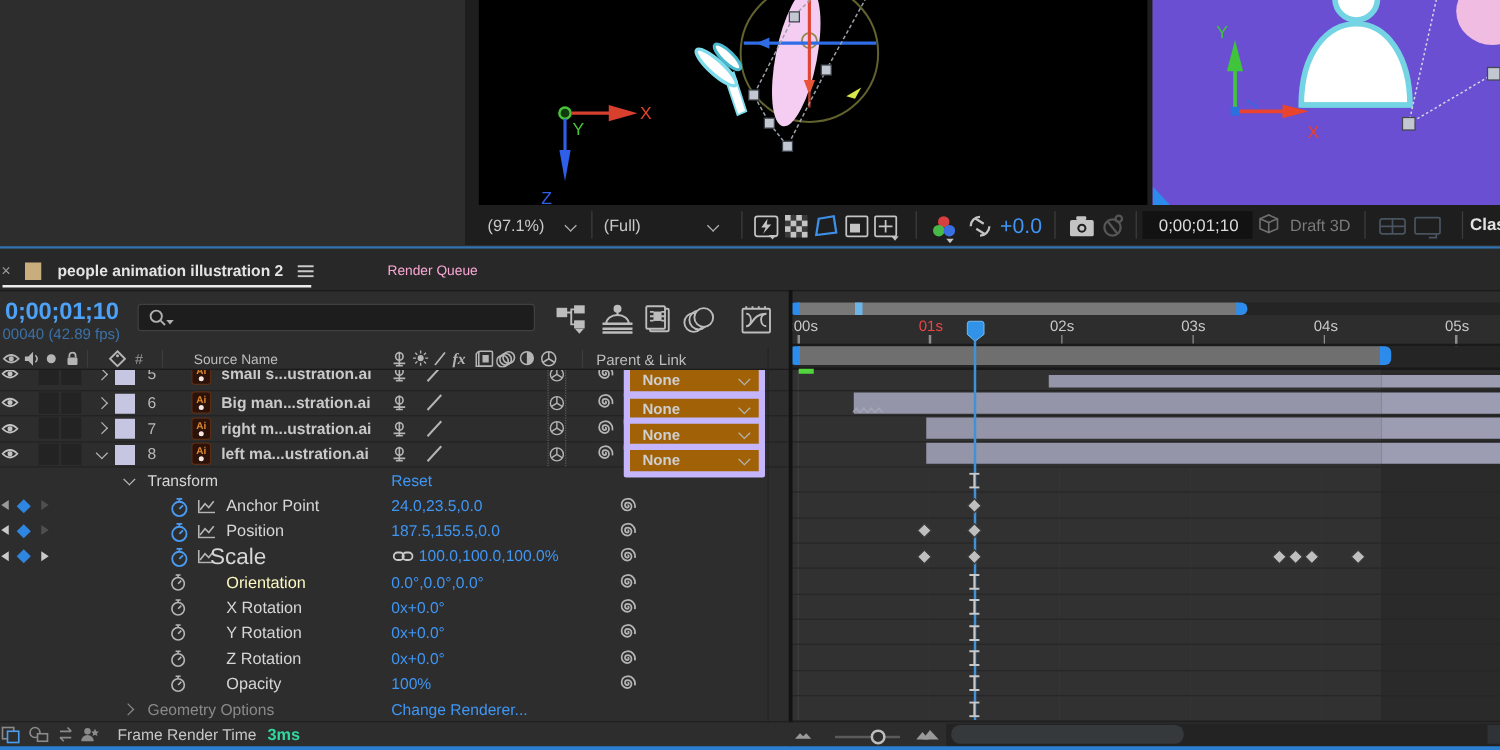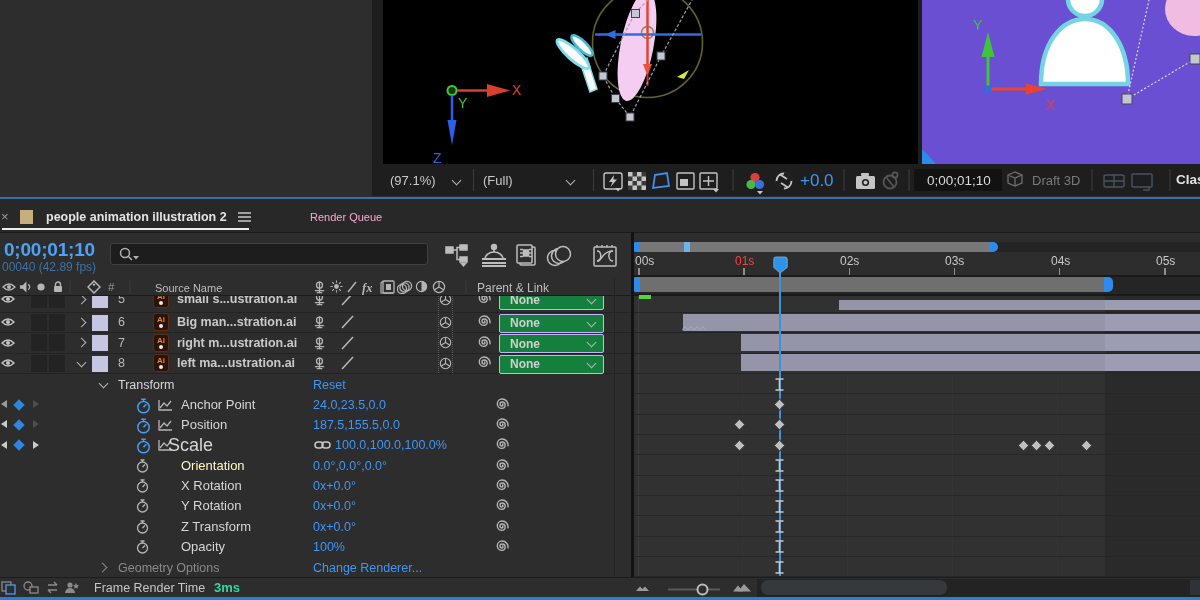--- a/index.html
+++ b/index.html
@@ -11,21 +11,21 @@
 .bdia{position:absolute;width:8px;height:8px;transform:rotate(45deg);background:#2f86e0}
 .sep{position:absolute;width:1px;background:#3d3d3d}
 .blue{color:#3f96f5}
 .tl{position:absolute;width:0;height:0;border-top:4.5px solid transparent;border-bottom:4.5px solid transparent;border-right:6px solid #9a9a9a}
 .tr{position:absolute;width:0;height:0;border-top:4.5px solid transparent;border-bottom:4.5px solid transparent;border-left:6px solid #4f4f4f}
 .ai{position:absolute;width:14px;height:16px;background:#2b130b;border-radius:2px;box-shadow:0 0 0 1px #5a2d14;overflow:hidden}
 .ai i{position:absolute;left:3px;top:1px;font-style:normal;font-weight:700;font-size:8px;color:#e0882a;font-family:"Liberation Sans",sans-serif}
 .ai b{position:absolute;left:5px;top:10px;width:4px;height:4px;border-radius:50%;background:#f5e8e0}
 .cell{position:absolute;width:16px;height:17px;background:#232323}
 .chip{position:absolute;width:16px;height:16px;background:#c6c6e2}
-.nonebox{position:absolute;width:103px;height:17px;background:#15803d;border:1px solid #c4b5fd;border-radius:2px}
+.nonebox{position:absolute;width:103px;height:17px;background:#a16207;border:5px solid #c4b5fd;border-radius:2px}
 </style></head><body>
 <div id="st">
 <svg width="0" height="0" style="position:absolute">
       <defs>
 <symbol id="eye" viewBox="0 0 14 10">
           <path d="M1 5 Q7 -1 13 5 Q7 11 1 5 Z" fill="none" stroke="currentColor" stroke-width="1.4"></path>
           <circle cx="7" cy="5" r="2" fill="currentColor"></circle>
         </symbol>
 <symbol id="spk" viewBox="0 0 14 12">
           <polygon points="1,4 4,4 8,0 8,12 4,8 1,8" fill="currentColor"></polygon>
@@ -504,21 +504,21 @@
         <use href="#watch" width="13" height="14"></use>
       </svg>
 <div class="t" style="left:181px;top:202px;color:#d6d6d6;font-size:13px">Y Rotation</div>
 <div class="t blue" style="left:313px;top:202px">0x+0.0°</div>
 <svg class="ab" style="left:495px;top:203px;color:#b5b5b5" width="14" height="14">
         <use href="#spir" width="14" height="14"></use>
       </svg>
 <svg class="ab" style="left:136px;top:223.5px;color:#b5b5b5" width="13" height="14">
         <use href="#watch" width="13" height="14"></use>
       </svg>
-<div class="t" style="left:181px;top:222.5px;color:#d6d6d6;font-size:13px">Z Transform</div>
+<div class="t" style="left:181px;top:222.5px;color:#d6d6d6;font-size:13px">Z Rotation</div>
 <div class="t blue" style="left:313px;top:222.5px">0x+0.0°</div>
 <svg class="ab" style="left:495px;top:223.5px;color:#b5b5b5" width="14" height="14">
         <use href="#spir" width="14" height="14"></use>
       </svg>
 <svg class="ab" style="left:136px;top:243.8px;color:#b5b5b5" width="13" height="14">
         <use href="#watch" width="13" height="14"></use>
       </svg>
 <div class="t" style="left:181px;top:242.8px;color:#d6d6d6;font-size:13px">Opacity</div>
 <div class="t blue" style="left:313px;top:242.8px">100%</div>
 <svg class="ab" style="left:495px;top:243.8px;color:#b5b5b5" width="14" height="14">

